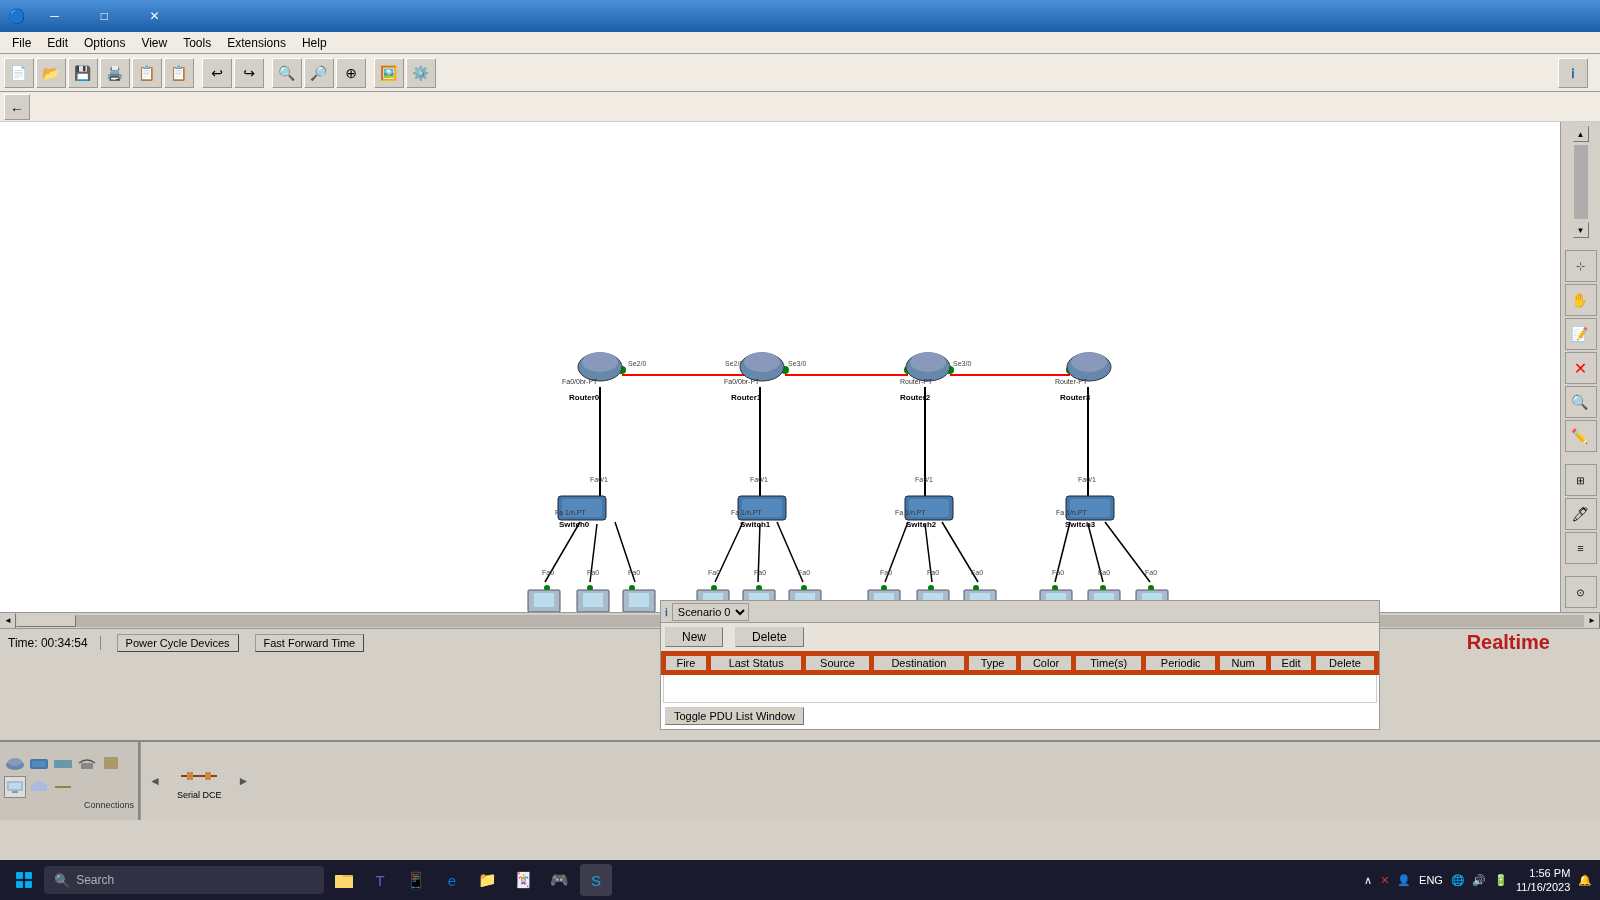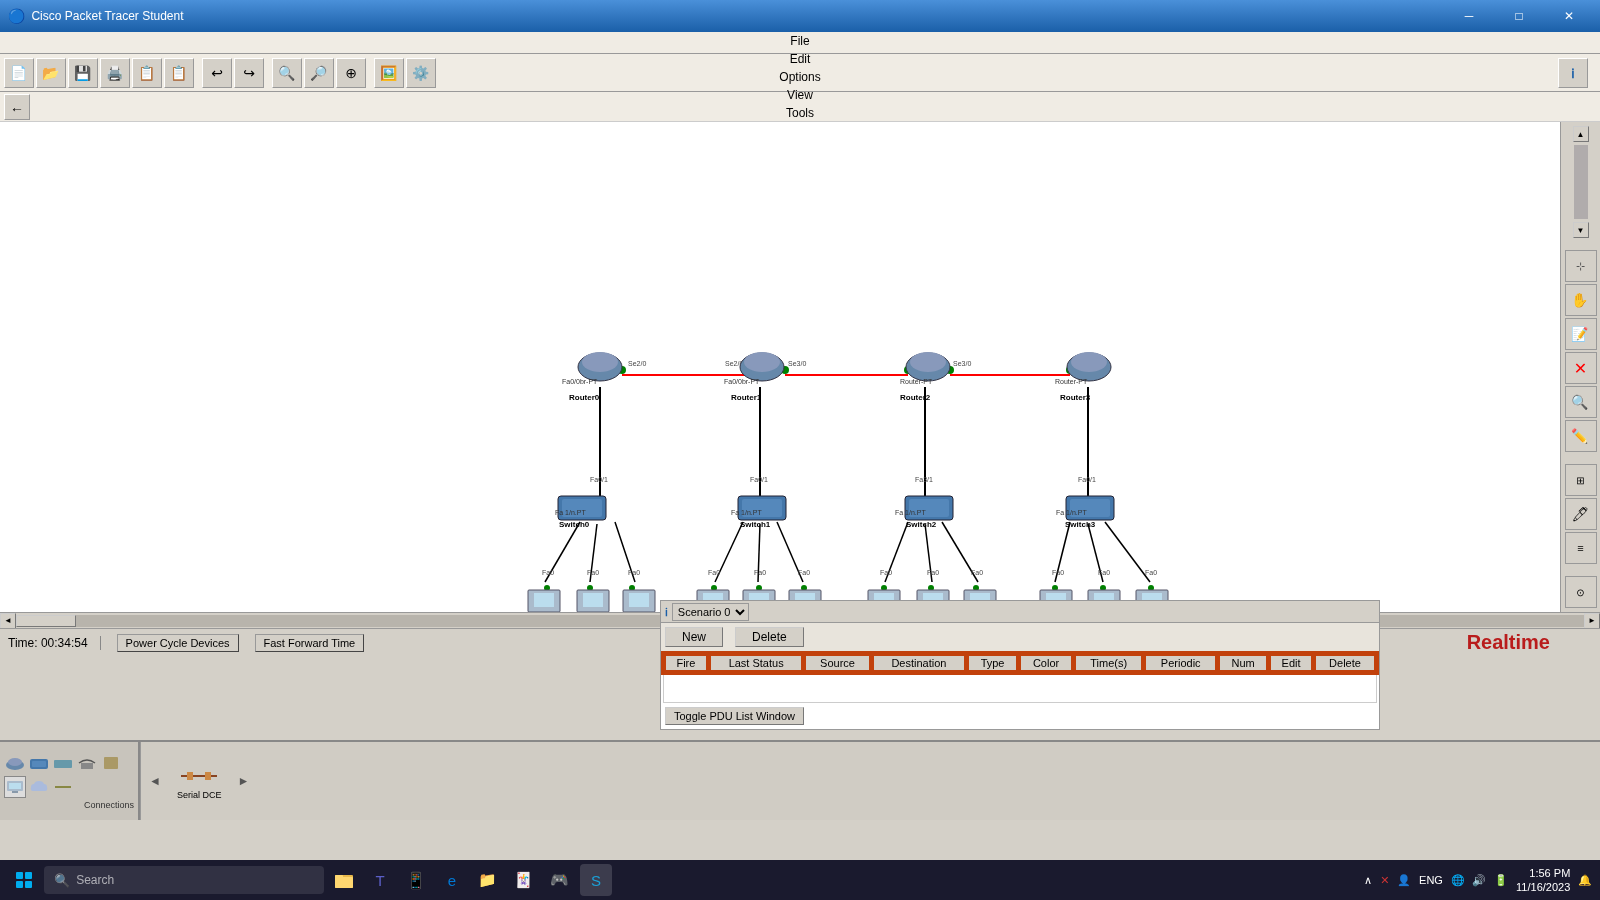--- a/index.html
+++ b/index.html
@@ -23,21 +23,20 @@
     }
 
     
     #menu-bar {
       height: 22px;
       background: #f0ece4;
       display: flex;
       align-items: center;
       padding: 0 4px;
       border-bottom: 1px solid #999;
-      flex-direction: column;
     }
     #menu-bar .menu-item {
       padding: 2px 8px;
       cursor: pointer;
       font-size: 12px;
       color: #000;
     }
 
     
     #toolbar {
@@ -337,21 +336,20 @@
       background: #d4d0c8;
     }
   </style>
 </head>
 <body>
 
 <div id="app-window">
 
   <div id="title-bar">
     <span style="margin-right:6px; font-size:14px;">🔵</span>
-    <span style="flex:1; font-size:12px;">Cisco Packet Tracer Student</span>
     <div class="window-controls">
       <button class="win-btn">─</button>
       <button class="win-btn">□</button>
       <button class="win-btn close">✕</button>
     </div>
   </div>
 
   <div id="menu-bar">
     <span class="menu-item">File</span>
     <span class="menu-item">Edit</span>

